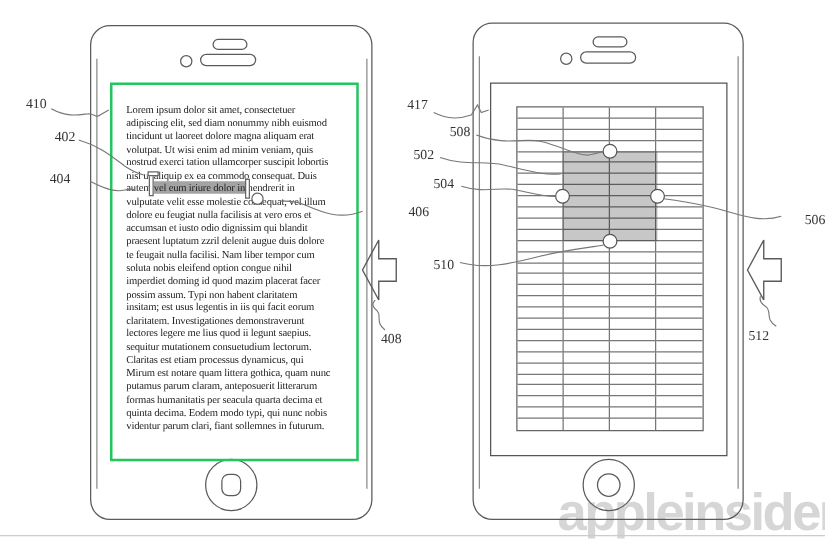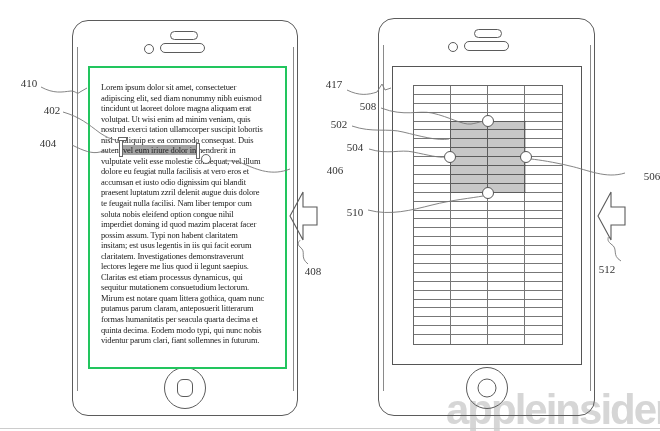--- a/index.html
+++ b/index.html
@@ -102,22 +102,22 @@
         <div class="doc-line">dolore eu feugiat nulla facilisis at vero eros et</div>
         <div class="doc-line">accumsan et iusto odio dignissim qui blandit</div>
         <div class="doc-line">praesent luptatum zzril delenit augue duis dolore</div>
         <div class="doc-line">te feugait nulla facilisi. Nam liber tempor cum</div>
         <div class="doc-line">soluta nobis eleifend option congue nihil</div>
         <div class="doc-line">imperdiet doming id quod mazim placerat facer</div>
         <div class="doc-line">possim assum. Typi non habent claritatem</div>
         <div class="doc-line">insitam; est usus legentis in iis qui facit eorum</div>
         <div class="doc-line">claritatem. Investigationes demonstraverunt</div>
         <div class="doc-line">lectores legere me lius quod ii legunt saepius.</div>
+        <div class="doc-line">sequitur mutationem consuetudium lectorum.</div>
         <div class="doc-line">Claritas est etiam processus dynamicus, qui</div>
-        <div class="doc-line">sequitur mutationem consuetudium lectorum.</div>
         <div class="doc-line">Mirum est notare quam littera gothica, quam nunc</div>
         <div class="doc-line">putamus parum claram, anteposuerit litterarum</div>
         <div class="doc-line">formas humanitatis per seacula quarta decima et</div>
         <div class="doc-line">quinta decima. Eodem modo typi, qui nunc nobis</div>
         <div class="doc-line">videntur parum clari, fiant sollemnes in futurum.</div>
       </div>
   </div>
 
   <div class="phone phone-right">
     <div class="edge-line l"></div>

